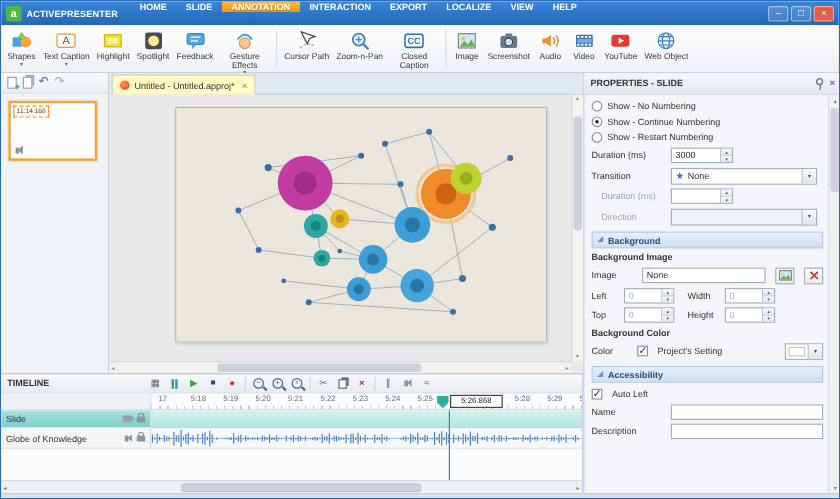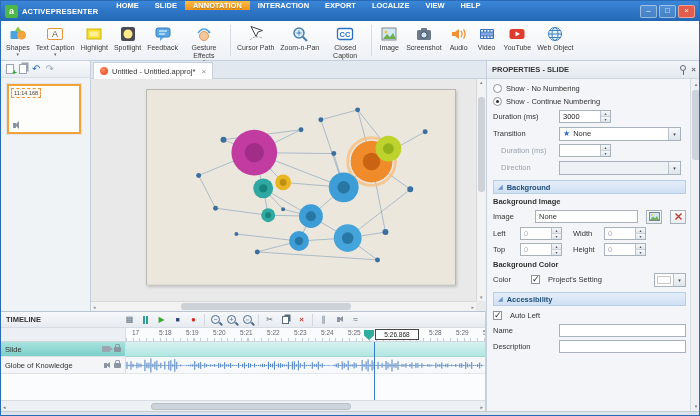--- a/index.html
+++ b/index.html
@@ -36,21 +36,21 @@
 .uglyph.dim{color:#9aaabb}
 .thumb-wrap{padding:6px}
 .thumb{width:74px;height:50px;background:#fdfdfb;border:2px solid #f2a338;position:relative;box-shadow:0 0 0 1px #e0e4ea}
 .thumb-caption{position:absolute;left:2px;top:2px;border:1px dashed #e8953a;background:#fff8ef;font-size:5.5px;padding:1px 2px;color:#444;white-space:nowrap}
 .spk{position:absolute;left:4px;bottom:4px;width:3px;height:5px;background:#8a95a2}
 .spk::after{content:'';position:absolute;left:2px;top:-2px;border-top:4px solid transparent;border-bottom:4px solid transparent;border-right:4px solid #8a95a2}
 
 
 .center{position:absolute;left:90px;top:60px;width:395px;height:250px}
 .doc-tabbar{height:18px;background:#e2e8ef;border-bottom:1px solid #c6d0dc;display:flex;align-items:flex-end;padding:0 2px}
-.doc-tab{height:17px;display:flex;align-items:center;gap:4px;background:#ffffff;border:1px solid #c6d0dc;border-bottom:none;padding:0 6px;font-size:7.5px;position:relative;top:1px}
+.doc-tab{height:17px;display:flex;align-items:center;gap:4px;background:#fef9c3;border:1px solid #c6d0dc;border-bottom:none;padding:0 6px;font-size:7.5px;position:relative;top:1px}
 .doc-icon{width:8px;height:8px;border-radius:50%;background:radial-gradient(circle at 35% 35%,#ff8a5c,#e0452a);flex:none}
 .doc-close{color:#888;font-size:8px;margin-left:2px}
 .canvas{position:absolute;top:18px;left:0;right:0;bottom:0;background:#e9e9e9;overflow:hidden}
 .slide{position:absolute;left:55px;top:10px;width:310px;height:196px;background:#ebe7dd;border:1px solid #b8b8b0;box-shadow:1px 2px 3px rgba(0,0,0,.18)}
 .slide svg{position:absolute;inset:0}
 .vscroll{position:absolute;right:0;top:0;width:10px;bottom:10px;background:#f2f2f2;border-left:1px solid #d8d8d8}
 .vthumb{position:absolute;left:1px;right:1px;top:18px;height:95px;background:#cdd2d8;border-radius:3px}
 .hscroll{position:absolute;left:0;right:10px;bottom:0;height:10px;background:#f2f2f2;border-top:1px solid #d8d8d8}
 .hthumb{position:absolute;top:1px;bottom:1px;left:90px;width:170px;background:#cdd2d8;border-radius:3px}
 .sarrow{position:absolute;font-size:5px;color:#889;line-height:1}
@@ -432,20 +432,24 @@
       <div class="props-content">
 
         <div class="radio-row">
           <span class="radio"></span>
           <span class="sl">Show - No Numbering</span>
         </div>
         <div class="radio-row">
           <span class="radio on"></span>
           <span class="sl">Show - Continue Numbering</span>
         </div>
+        <div class="radio-row">
+          <span class="radio"></span>
+          <span class="sl">Show - Restart Numbering</span>
+        </div>
 
         <div class="prow">
           <span class="plabel">Duration (ms)</span>
           <div class="spin">
             <span class="sval">3000</span>
             <span class="spin-btns">
                 <i>▴</i>
                 <i>▾</i>
               </span>
           </div>

